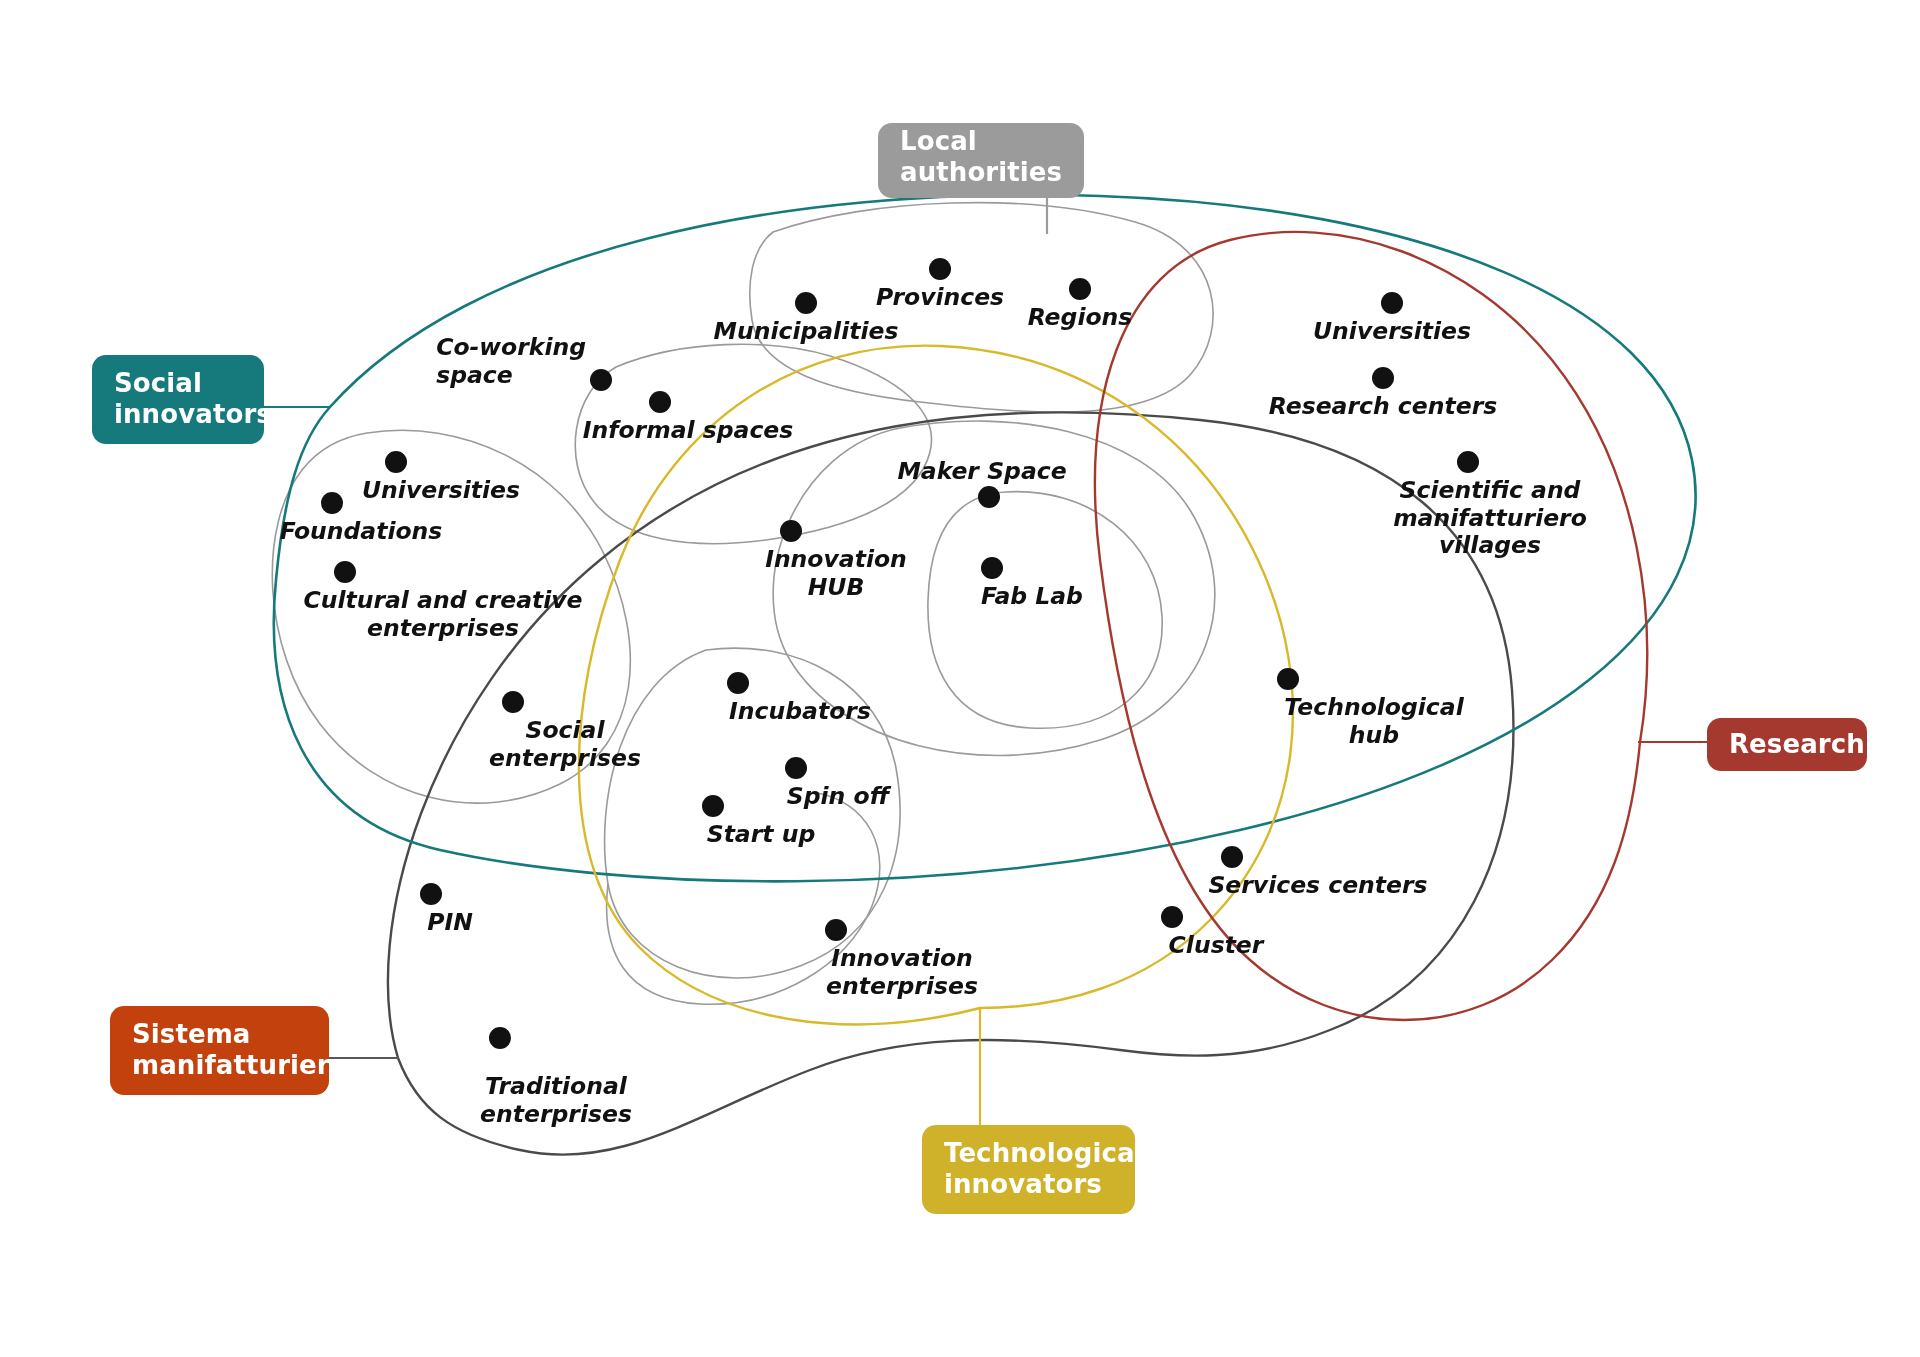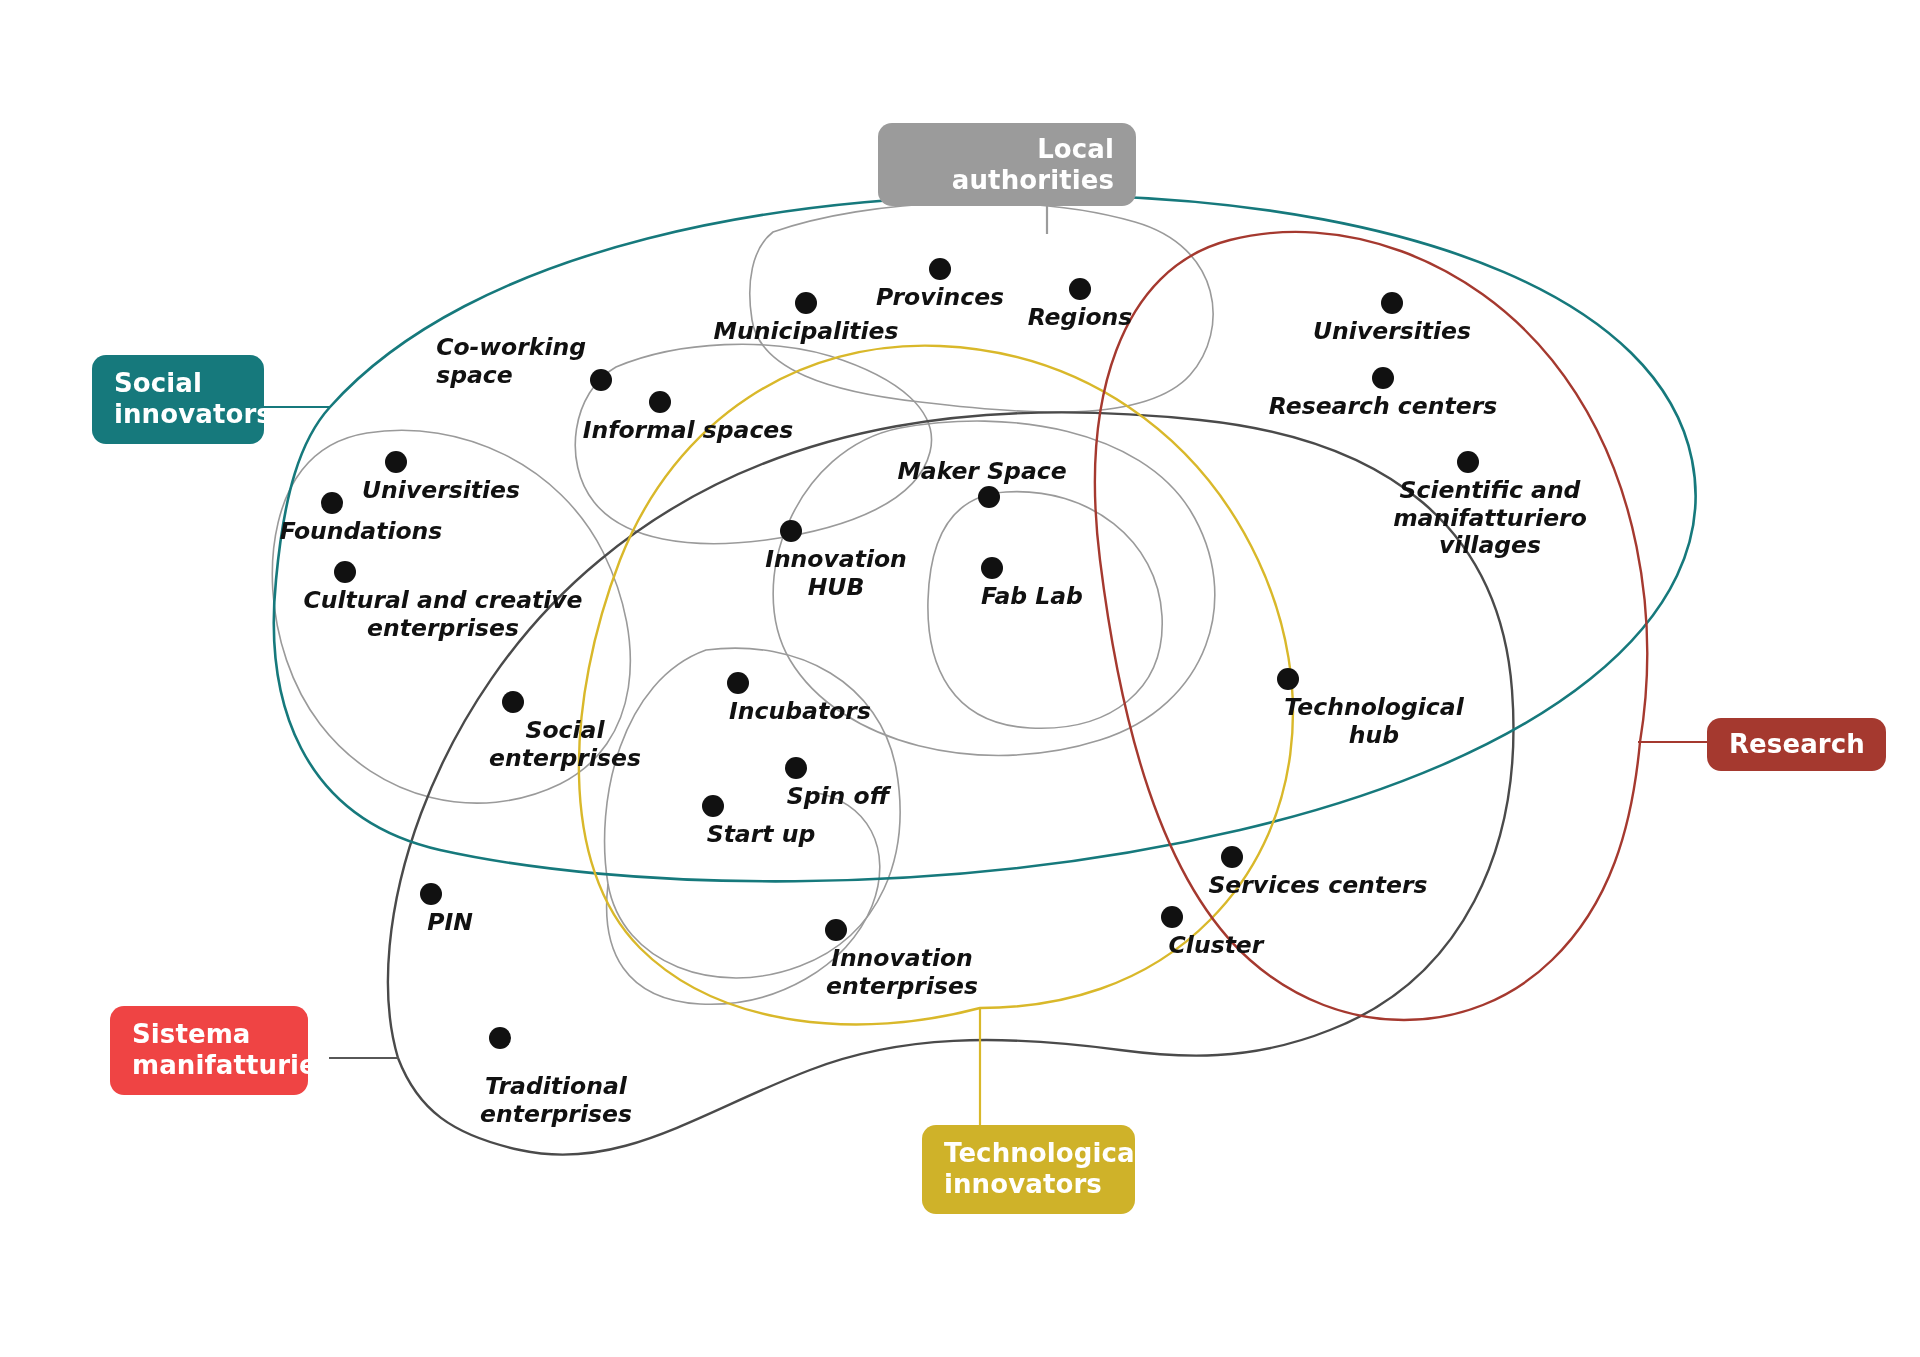--- a/index.html
+++ b/index.html
@@ -30,24 +30,24 @@
     font-size: 26px;
     line-height: 1.18;
     letter-spacing: 0.1px;
     padding: 13px 22px 15px 22px;
     box-sizing: border-box;
     font-family: "DejaVu Sans", "Liberation Sans", sans-serif;
     white-space: pre-line;
     z-index: 6;
   }
   .chip-social      { left: 92px;  top: 355px;  width: 172px; background: #16797c; }
-  .chip-local       { left: 878px; top: 123px;  width: 258px; background: #9b9b9b; padding-top:11px; padding-bottom:11px;text-align:right;}
-  .chip-research    { left: 1707px;top: 718px;  width: 179px; background: #a5392f; padding-top:11px; padding-bottom:11px;}
+  .chip-local       { left: 878px; top: 123px;  width: 206px; background: #9b9b9b; padding-top:3px; padding-bottom:11px;}
+  .chip-research    { left: 1707px;top: 718px;  width: 160px; background: #a5392f; padding-top:11px; padding-bottom:11px;}
   .chip-tech        { left: 922px; top: 1125px; width: 213px; background: #cfb229; }
-  .chip-sistema     { left: 110px; top: 1006px; width: 198px; background: #ef4444; }
+  .chip-sistema     { left: 110px; top: 1006px; width: 219px; background: #c2410c; }
 
   
   .nodelabel {
     position: absolute;
     font-family: "DejaVu Sans", "Liberation Sans", sans-serif;
     font-weight: 700;
     font-style: italic;
     font-size: 23.5px;
     line-height: 1.18;
     color: #111111;

